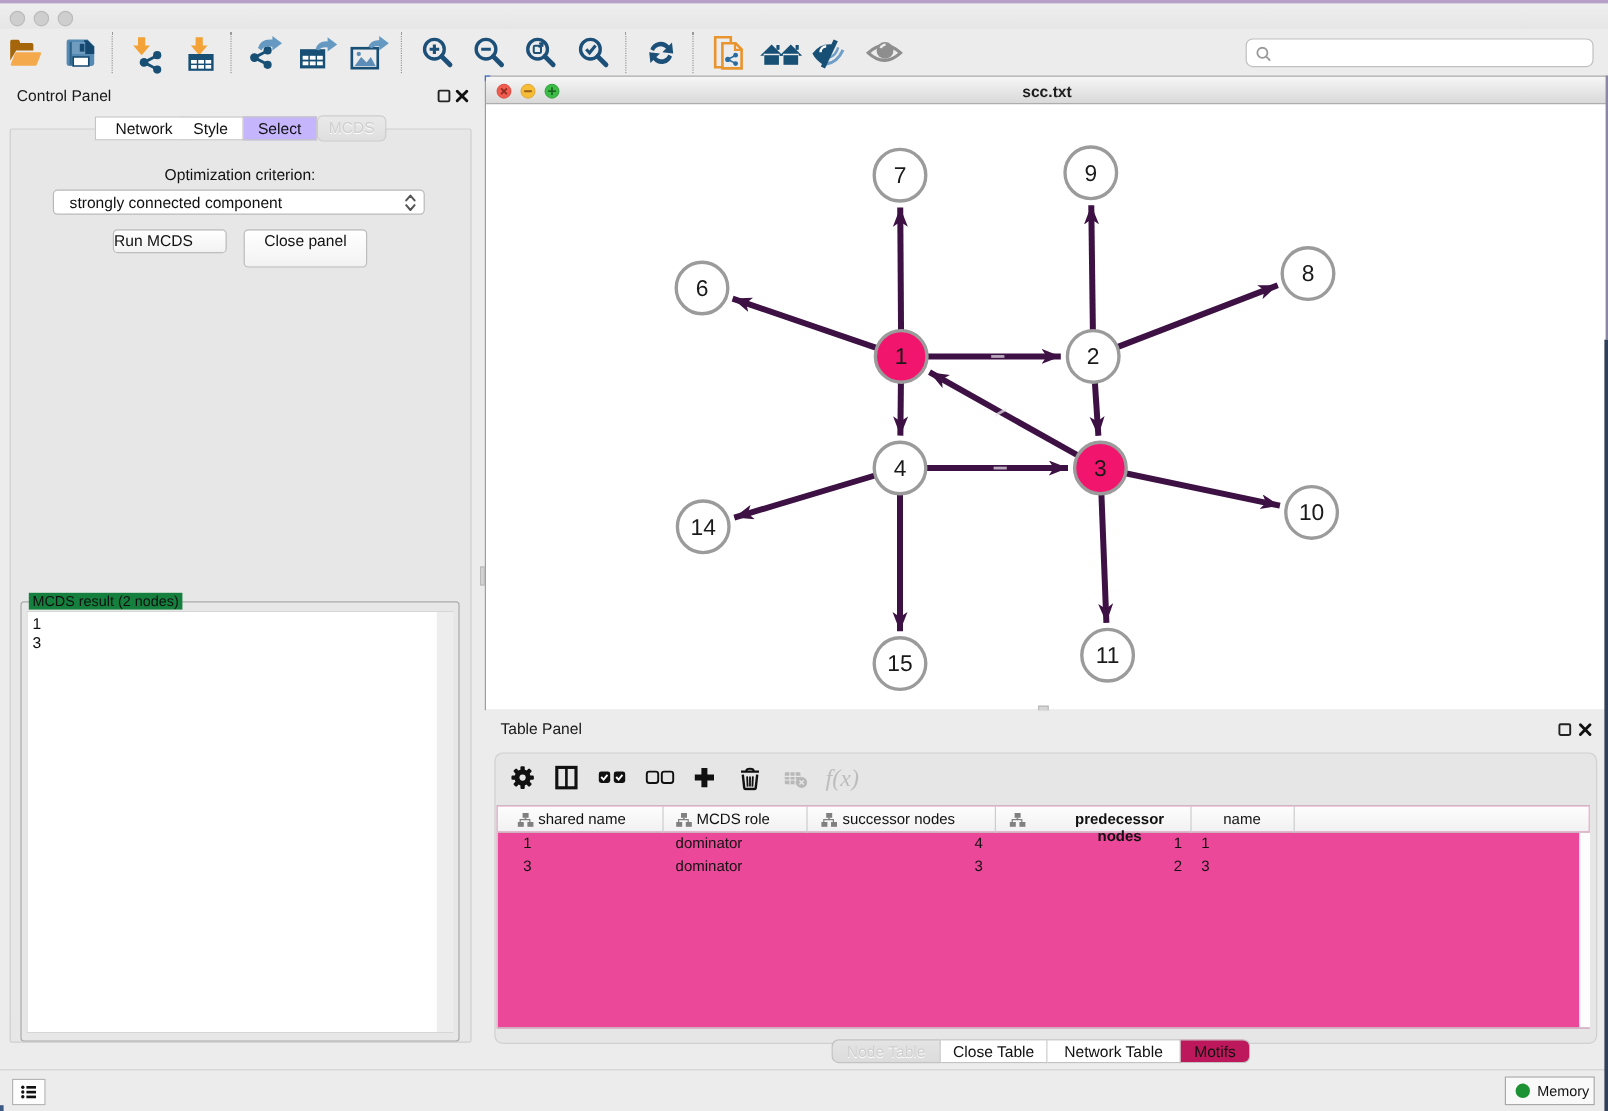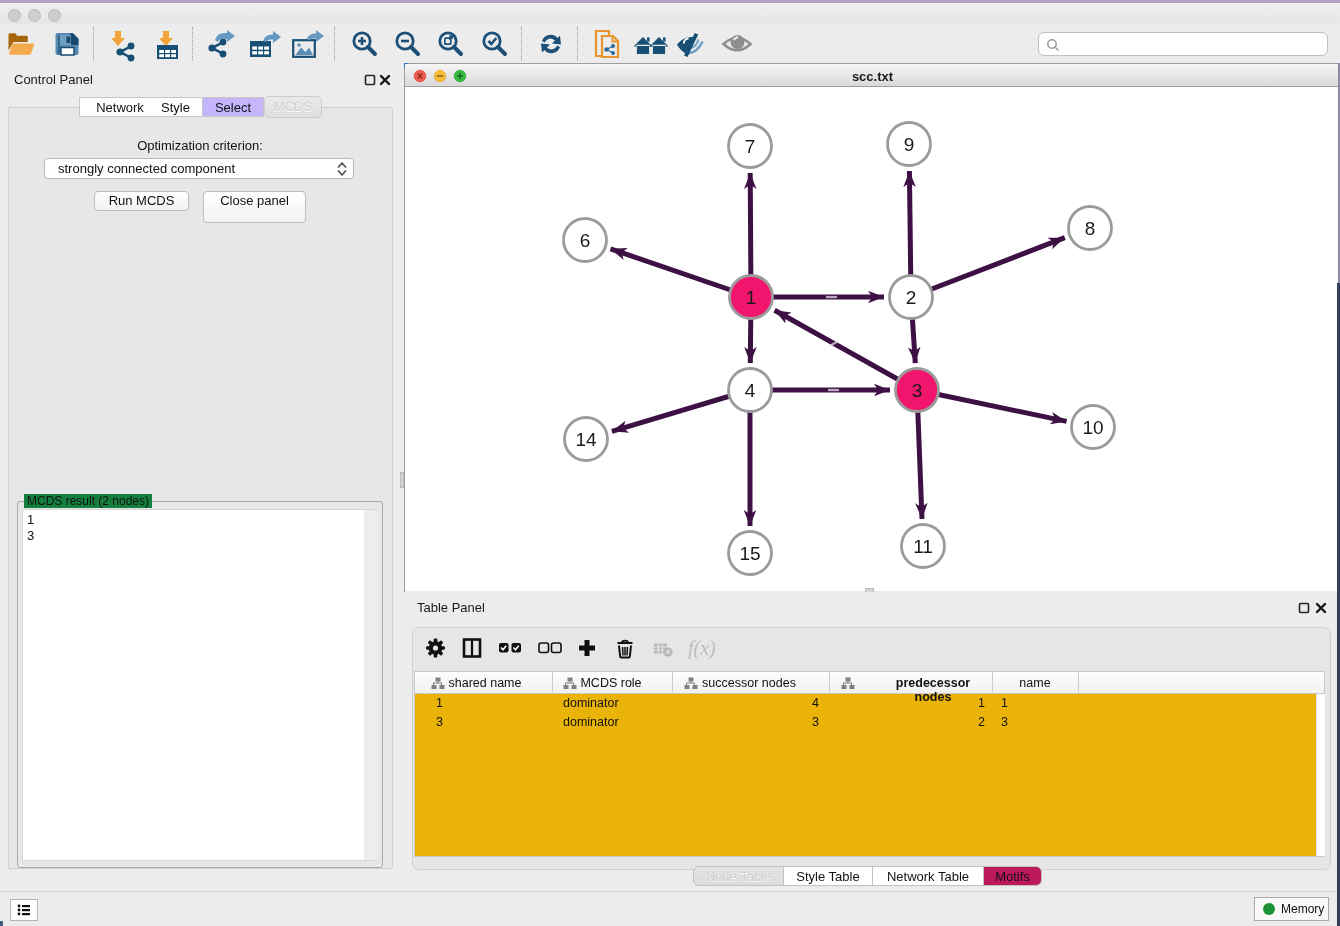--- a/index.html
+++ b/index.html
@@ -202,21 +202,21 @@
   <div class="abs" style="left:44px;top:94px;width:310px;height:21px;background:#fff;border:1px solid #b9b9b9;border-radius:4px;box-sizing:border-box;">
     <div class="abs" style="left:13px;top:2px;font-size:13px;color:#111;">strongly connected component</div>
     <svg class="abs" style="left:290px;top:2px;" width="14" height="16" viewBox="0 0 14 16">
       <path d="M3.5 6 L7 2 L10.5 6" fill="none" stroke="#555" stroke-width="1.7" stroke-linecap="round" stroke-linejoin="round"></path>
       <path d="M3.5 10 L7 14 L10.5 10" fill="none" stroke="#555" stroke-width="1.7" stroke-linecap="round" stroke-linejoin="round"></path>
     </svg>
   </div>
 
   <div class="abs" style="left:0;top:74px;width:400px;text-align:center;font-size:13px;color:#111;">Optimization criterion:</div>
 
-  <div class="abs" style="left:94px;top:127px;width:95px;height:20px;background:linear-gradient(#ffffff,#f2f2f2);border:1px solid #bdbdbd;border-radius:4px;box-sizing:border-box;text-align:center;font-size:13px;line-height:18px;color:#111;">Run MCDS</div>
+  <div class="abs" style="left:94px;top:127px;width:95px;height:20px;background:linear-gradient(#ffffff,#f2f2f2);border:1px solid #bdbdbd;border-radius:4px;box-sizing:border-box;font-size:13px;line-height:18px;color:#111;">Run MCDS</div>
   <div class="abs" style="left:203px;top:127px;width:103px;height:32px;background:linear-gradient(#ffffff,#f2f2f2);border:1px solid #bdbdbd;border-radius:4px;box-sizing:border-box;text-align:center;font-size:13px;line-height:18px;color:#111;">Close panel</div>
 
   <div class="abs" style="left:17px;top:437px;width:366px;height:367px;border:1px solid #ababab;border-radius:3px;box-sizing:border-box;">
     <div class="abs" style="left:6px;top:-8px;background:#15803d;padding:0 3px;font-size:12px;color:#111;text-align:center;">MCDS result (2 nodes)</div>
     <div class="abs" style="left:4px;top:7px;width:356px;height:352px;background:#fff;border:1px solid #d6d6d6;box-sizing:border-box;">
       <div class="abs" style="left:4px;top:2px;font-size:13px;color:#111;line-height:16px;">1<br>3</div>
       <div class="abs" style="left:341px;top:0;width:14px;height:350px;background:#ededed;"></div>
     </div>
   </div>
 </div>
@@ -362,21 +362,21 @@
         <line x1="232.3" y1="6.5" x2="232.3" y2="16.5"></line>
           <line x1="236.6" y1="6.5" x2="236.6" y2="16.5"></line>
       </g>
       <circle cx="242" cy="15" r="4.6"></circle>
       <path d="M240.2 13.2 l3.6 3.6 M243.8 13.2 l-3.6 3.6" stroke="#e6e6e6" stroke-width="1.2"></path>
     </g>
 
     <text x="262" y="18" font-family="Liberation Serif, serif" font-style="italic" font-size="20" fill="#bdbdbd">f(x)</text>
   </svg>
 
-  <div class="abs" style="left:10px;top:79px;width:911px;height:186px;background:#eab308;border:1px solid #c9c9c9;box-sizing:border-box;">
+  <div class="abs" style="left:10px;top:79px;width:911px;height:186px;background:#ec4899;border:1px solid #c9c9c9;box-sizing:border-box;">
 
     <div class="abs" style="left:0;top:0;width:909px;height:22px;background:linear-gradient(#fdfdfd,#f1f1f1);border-bottom:1px solid #c9c9c9;box-sizing:border-box;"></div>
     <style>
       .hier{position:absolute;top:5px;}
       .hcell{position:absolute;top:4px;font-size:12.5px;color:#111;text-align:center;}
       .vsep{position:absolute;top:0;width:0;height:22px;border-left:1px solid #cccccc;}
     </style>
     <svg class="hier" style="left:16px;" width="14" height="13" viewBox="0 0 14 13">
         <g fill="#808080">
           <rect x="4.5" y="0.5" width="5" height="4"></rect>
@@ -424,21 +424,21 @@
     <div class="abs" style="top:22px;left:148px;font-size:12.5px;color:#111;line-height:19px;">dominator<br>dominator</div>
     <div class="abs" style="top:22px;left:267px;width:137px;text-align:right;font-size:12.5px;color:#111;line-height:19px;">4<br>3</div>
     <div class="abs" style="top:22px;left:424px;width:146px;text-align:right;font-size:12.5px;color:#111;line-height:19px;">1<br>2</div>
     <div class="abs" style="top:22px;left:586px;font-size:12.5px;color:#111;line-height:19px;">1<br>3</div>
 
     <div class="abs" style="left:901px;top:22px;width:8px;height:162px;background:#fdfdfd;border-left:1px solid #dcdcdc;"></div>
   </div>
 
   <div class="abs" style="left:289px;top:274px;height:20px;font-size:13px;color:#111;">
     <div class="abs" style="left:0;top:0;width:91px;height:20px;background:linear-gradient(#e4e4e4,#dcdcdc);border:1px solid #c2c2c2;border-radius:6px 0 0 6px;box-sizing:border-box;text-align:center;line-height:19px;color:#cfcfcf;text-shadow:0 1px 0 #fff;">Node Table</div>
-    <div class="abs" style="left:91px;top:0;width:89px;height:20px;background:#fff;border:1px solid #c2c2c2;border-left:none;box-sizing:border-box;text-align:center;line-height:19px;">Style Table</div>
+    <div class="abs" style="left:91px;top:0;width:89px;height:20px;background:#fff;border:1px solid #c2c2c2;border-left:none;box-sizing:border-box;text-align:center;line-height:19px;">Close Table</div>
     <div class="abs" style="left:180px;top:0;width:111px;height:20px;background:#fff;border:1px solid #c2c2c2;border-left:none;box-sizing:border-box;text-align:center;line-height:19px;">Network Table</div>
     <div class="abs" style="left:291px;top:0;width:58px;height:20px;background:#be185d;border:1px solid #c2c2c2;border-left:none;border-radius:0 6px 6px 0;box-sizing:border-box;text-align:center;line-height:19px;">Motifs</div>
   </div>
 </div>
 
 <div class="abs" style="left:0;top:891px;width:1340px;height:35px;background:#ececec;border-top:1px solid #d4d4d4;"></div>
 <div class="abs" style="left:10px;top:899px;width:28px;height:22px;background:#fdfdfd;border:1px solid #b5b5b5;box-sizing:border-box;">
   <svg width="26" height="20" viewBox="0 0 26 20">
     <circle cx="8" cy="6" r="1.4" fill="#111"></circle>
       <circle cx="8" cy="10" r="1.4" fill="#111"></circle>

